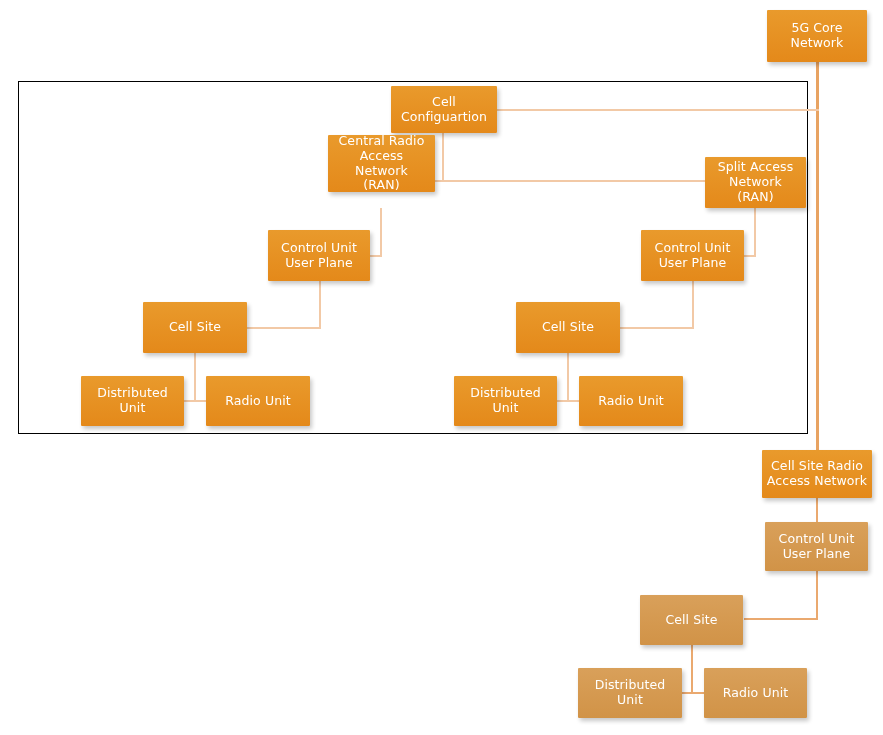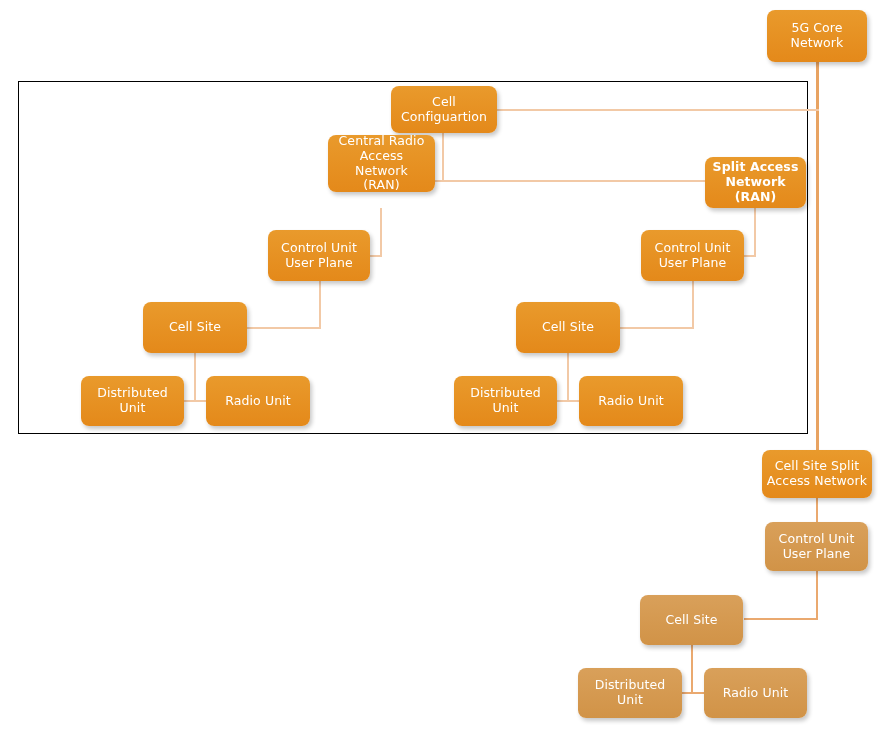--- a/index.html
+++ b/index.html
@@ -41,21 +41,21 @@
     box-sizing: border-box;
     background: #e6911f;
     color: #ffffff;
     display: flex;
     align-items: center;
     justify-content: center;
     text-align: center;
     line-height: 1.18;
     font-size: 12.5px;
     letter-spacing: 0.1px;
-    border-radius: 8px;
+    border-radius: 1px;
     box-shadow: 2px 3px 4px rgba(0,0,0,0.22);
     padding: 2px 4px;
     white-space: pre-line;
   }
   .node.grad {
     background: linear-gradient(180deg, #e99a2c 0%, #e4891a 100%);
   }
   .node.grad-muted {
     background: linear-gradient(180deg, #d9a05a 0%, #d19347 100%);
   }
@@ -106,42 +106,42 @@
   <div class="node grad" style="left:767px; top:10px; width:100px; height:52px;">5G Core
 Network</div>
 
   <div class="node grad" style="left:391px; top:86px; width:106px; height:47px;">Cell
 Configuartion</div>
 
   <div class="node grad" style="left:328px; top:135px; width:107px; height:57px;">Central Radio
 Access Network
 (RAN)</div>
 
-  <div class="node grad" style="left:705px; top:157px; width:101px; height:51px;font-weight:bold;">Split Access
+  <div class="node grad" style="left:705px; top:157px; width:101px; height:51px;">Split Access
 Network (RAN)</div>
 
   <div class="node grad" style="left:268px; top:230px; width:102px; height:51px;">Control Unit
 User Plane</div>
 
   <div class="node grad" style="left:641px; top:230px; width:103px; height:51px;">Control Unit
 User Plane</div>
 
   <div class="node grad" style="left:143px; top:302px; width:104px; height:51px;">Cell Site</div>
 
   <div class="node grad" style="left:516px; top:302px; width:104px; height:51px;">Cell Site</div>
 
   <div class="node grad" style="left:81px; top:376px; width:103px; height:50px;">Distributed Unit</div>
 
   <div class="node grad" style="left:206px; top:376px; width:104px; height:50px;">Radio Unit</div>
 
   <div class="node grad" style="left:454px; top:376px; width:103px; height:50px;">Distributed Unit</div>
 
   <div class="node grad" style="left:579px; top:376px; width:104px; height:50px;">Radio Unit</div>
 
-  <div class="node grad" style="left:762px; top:450px; width:110px; height:48px;">Cell Site Split
+  <div class="node grad" style="left:762px; top:450px; width:110px; height:48px;">Cell Site Radio
 Access Network</div>
 
   <div class="node grad-muted" style="left:765px; top:522px; width:103px; height:49px;">Control Unit
 User Plane</div>
 
   <div class="node grad-muted" style="left:640px; top:595px; width:103px; height:50px;">Cell Site</div>
 
   <div class="node grad-muted" style="left:578px; top:668px; width:104px; height:50px;">Distributed Unit</div>
 
   <div class="node grad-muted" style="left:704px; top:668px; width:103px; height:50px;">Radio Unit</div>

